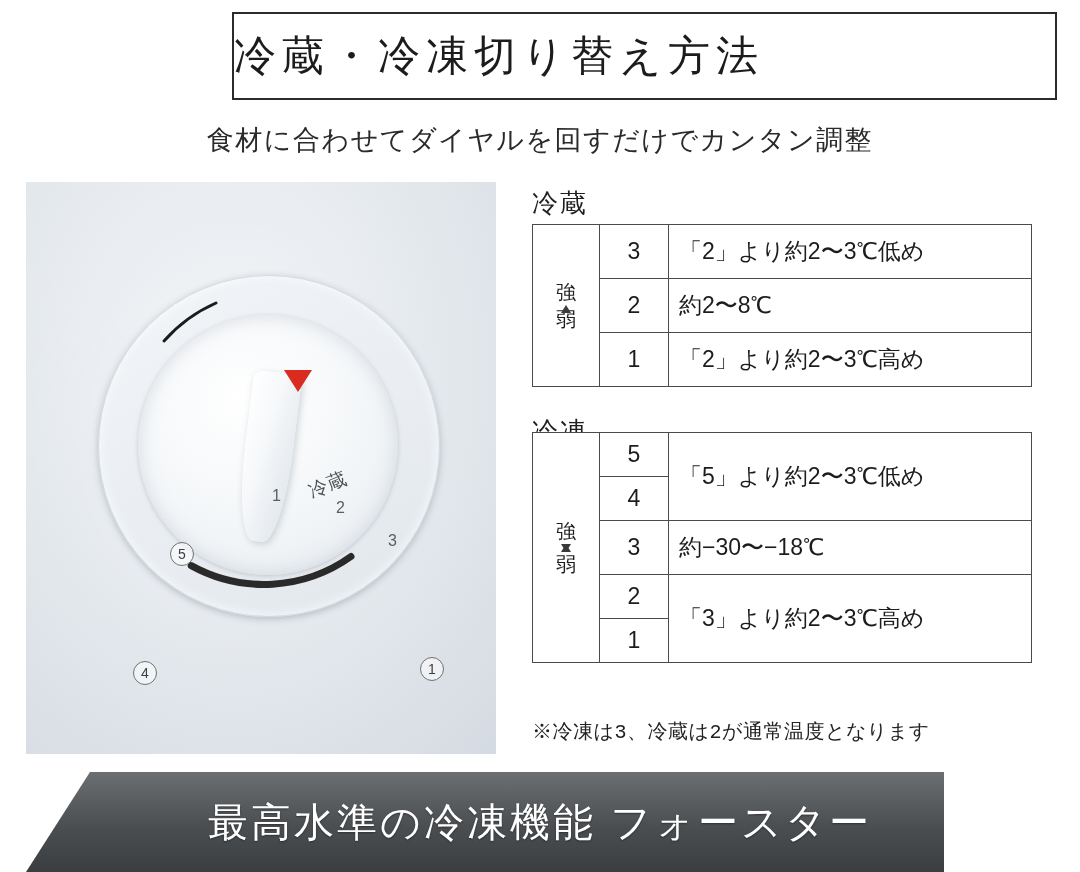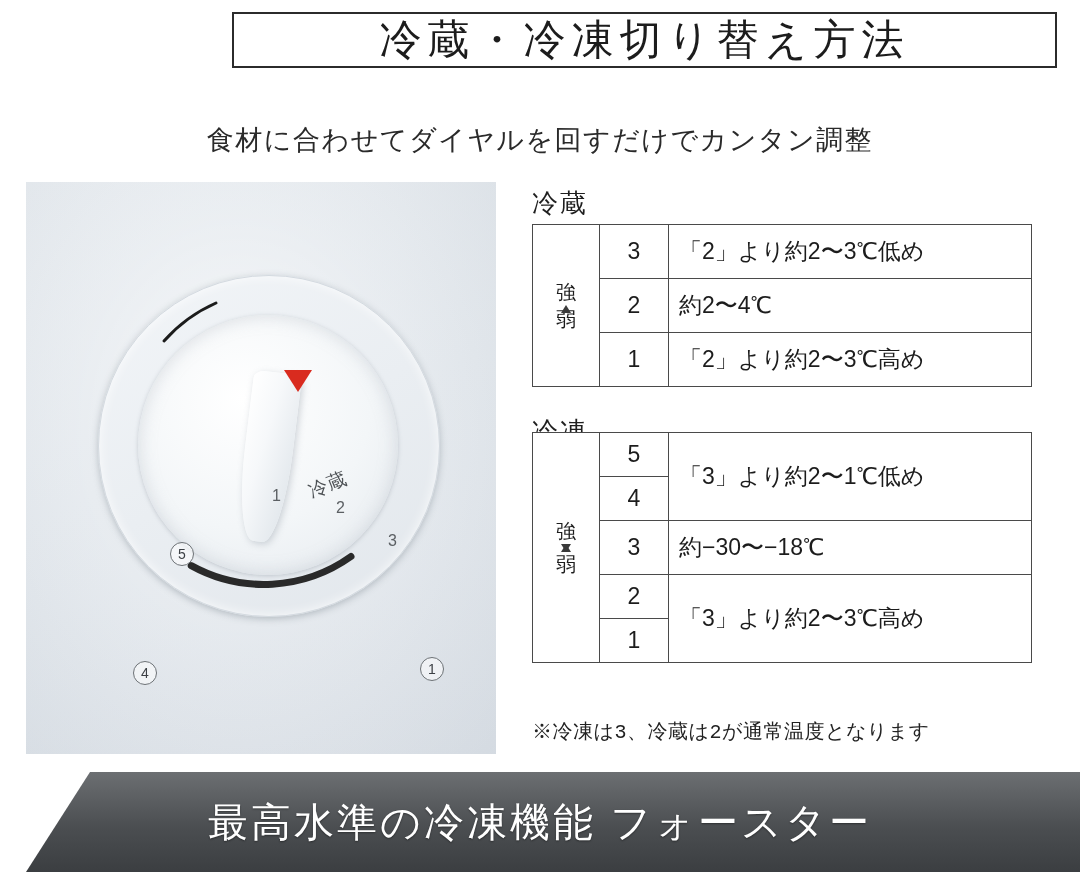--- a/index.html
+++ b/index.html
@@ -15,26 +15,25 @@
     color: #1a1a1a;
     overflow: hidden;
   }
 
   
   .title-box {
     position: absolute;
     left: 232px;
     top: 12px;
     width: 825px;
-    height: 56px;
+    height: 88px;
     border: 2px solid #2b2b2b;
     box-sizing: border-box;
     display: flex;
     align-items: center;
-    justify-content: center;
   }
   .title-text {
     font-size: 42px;
     letter-spacing: 6px;
     color: #1c1c1c;
     white-space: nowrap;
   }
 
   
   .subtitle {
@@ -220,21 +219,21 @@
     color: #232323;
     letter-spacing: 0.5px;
     font-family: Liberation Mono, monospace;
   }
 
   
   .banner {
     position: absolute;
     left: 0;
     top: 772px;
-    width: 1080px;
+    width: 944px;
     height: 100px;
     overflow: hidden;
   }
   .banner-shape {
     position: absolute;
     left: 0;
     top: 0;
     width: 1080px;
     height: 100px;
     background: linear-gradient(180deg, #6c6f72 0%, #4b4e51 55%, #3b3e41 100%);
@@ -301,21 +300,21 @@
         <span>強</span>
         <span class="ae-bar"></span>
         <span>弱</span>
       </div>
     </td>
     <td class="numcell">3</td>
     <td class="desccell">「2」より約2〜3℃低め</td>
   </tr>
   <tr style="height:54px;">
     <td class="numcell">2</td>
-    <td class="desccell">約2〜4℃</td>
+    <td class="desccell">約2〜8℃</td>
   </tr>
   <tr style="height:54px;">
     <td class="numcell">1</td>
     <td class="desccell">「2」より約2〜3℃高め</td>
   </tr>
 </tbody>
   </table>
 
 <div class="section-label lbl-freeze">冷凍</div>
 
@@ -324,21 +323,21 @@
       <tr style="height:44px;">
     <td class="arrowcell" rowspan="5">
       <div class="ae-wrap">
         <span>強</span>
         <span class="ae-bar"></span>
         <span class="ae-bar down"></span>
         <span>弱</span>
       </div>
     </td>
     <td class="numcell">5</td>
-    <td class="desccell" rowspan="2">「3」より約2〜1℃低め</td>
+    <td class="desccell" rowspan="2">「5」より約2〜3℃低め</td>
   </tr>
   <tr style="height:44px;">
     <td class="numcell">4</td>
   </tr>
   <tr style="height:54px;">
     <td class="numcell">3</td>
     <td class="desccell">約−30〜−18℃</td>
   </tr>
   <tr style="height:44px;">
     <td class="numcell">2</td>

